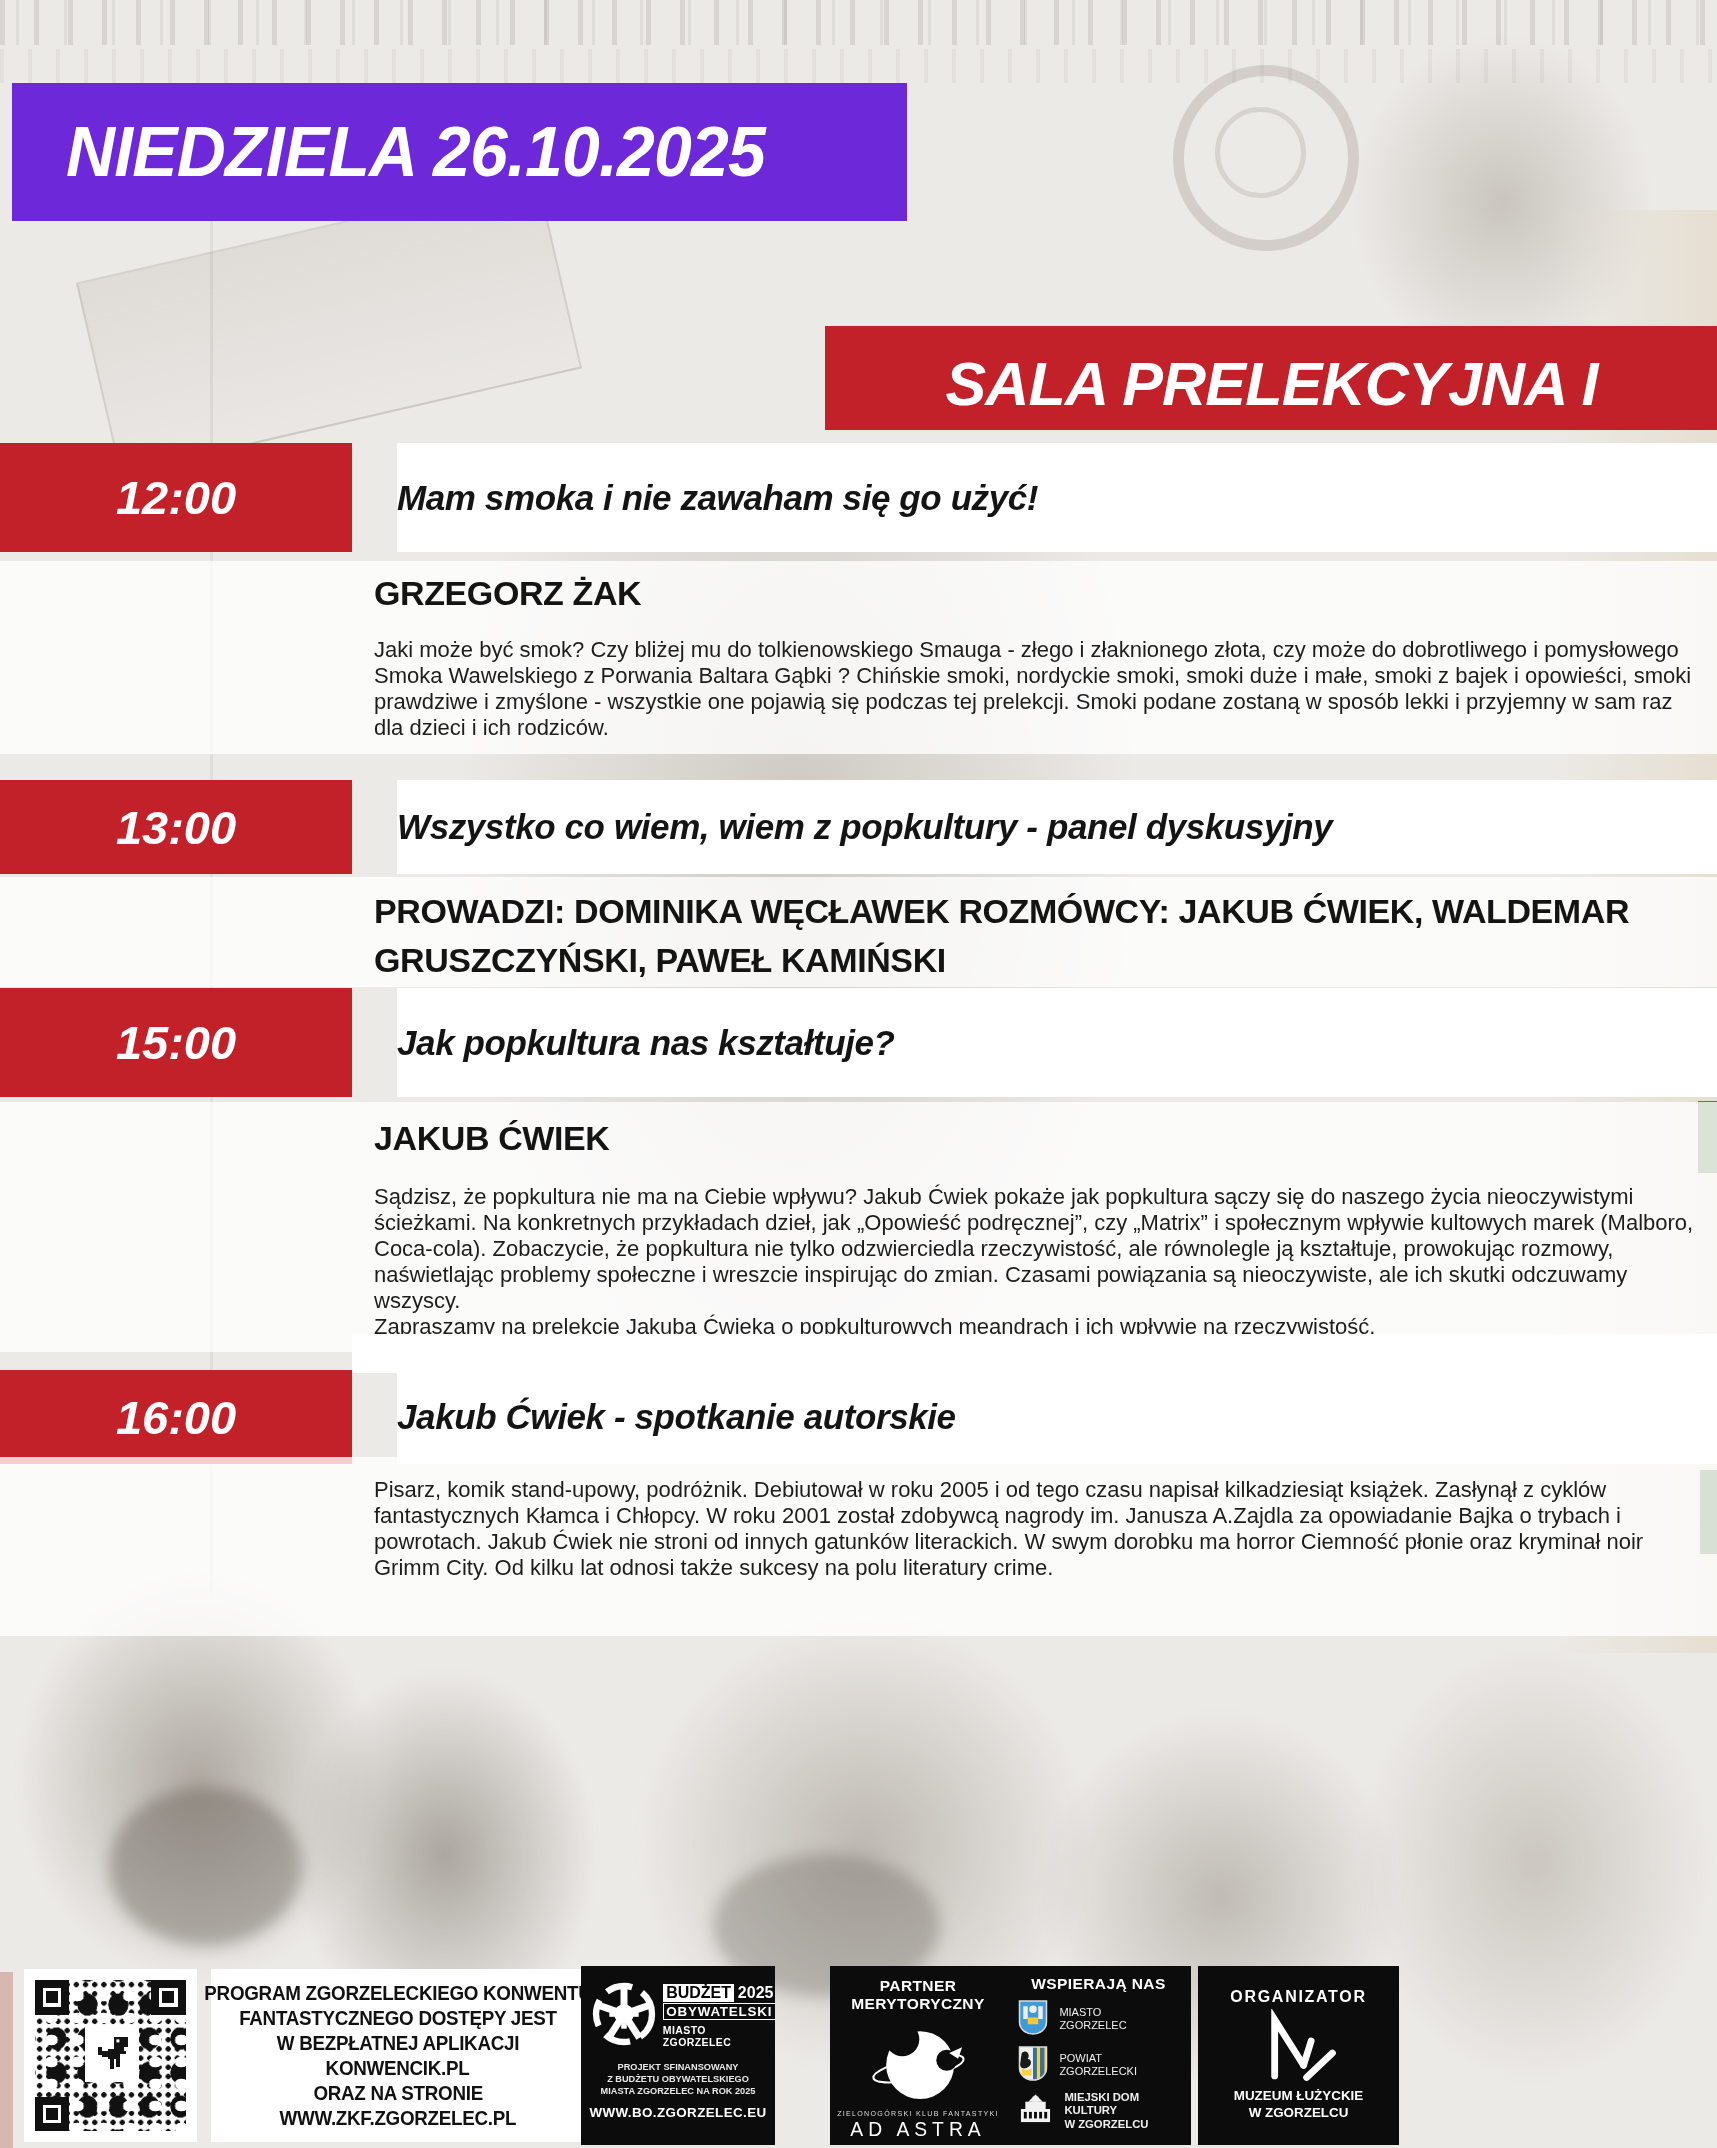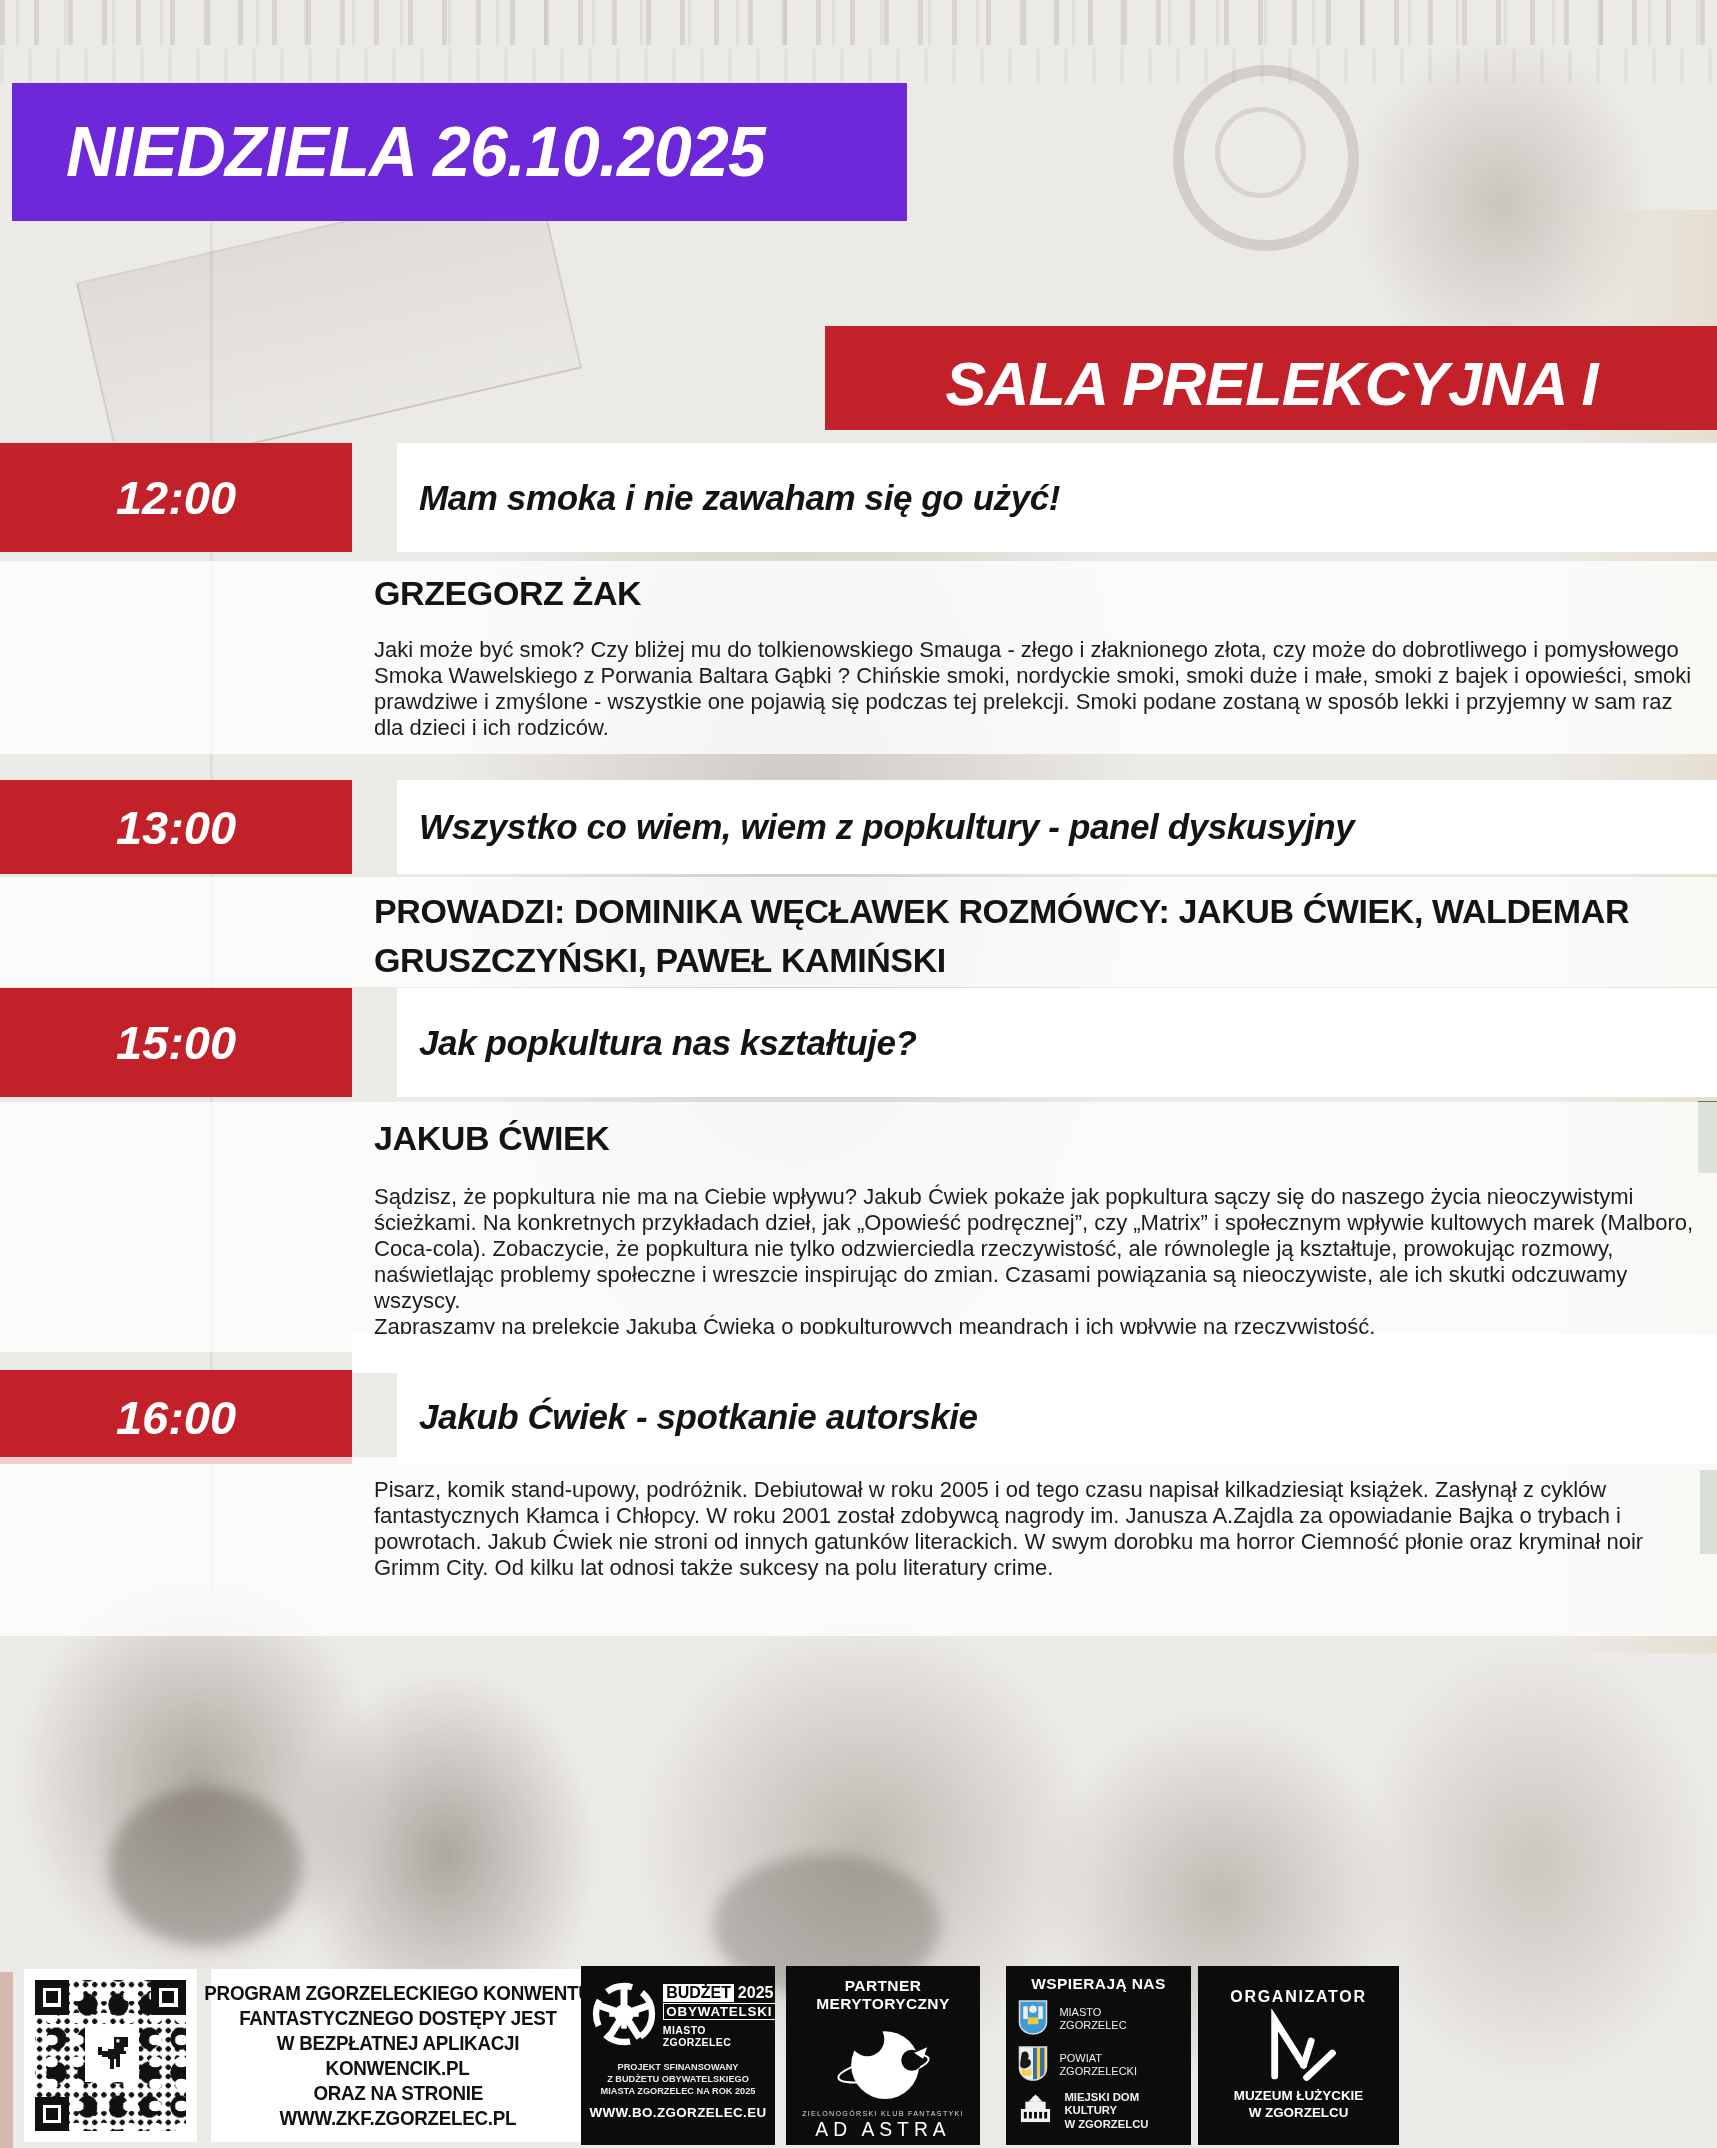--- a/index.html
+++ b/index.html
@@ -44,21 +44,21 @@
     display:flex;align-items:center;padding-left:54px;box-sizing:border-box;}
   .header-box span{color:#fff;font-size:70px;font-weight:700;font-style:italic;letter-spacing:-0.8px;transform:scaleX(.97);transform-origin:left;}
   .room-banner{position:absolute;left:825px;top:326px;width:893px;height:104px;background:#c3212a;
     display:flex;align-items:center;justify-content:center;}
   .room-banner span{color:#fff;font-size:61px;font-weight:700;font-style:italic;letter-spacing:-0.8px;margin-top:12px;}
 
   
   .row{position:absolute;left:0;width:1718px;display:flex;gap:45px;}
   .time-cell{width:352px;background:#c3212a;color:#fff;display:flex;align-items:center;justify-content:center;
     font-size:47px;font-weight:700;font-style:italic;flex:none;}
-  .title-cell{flex:1;background:#ffffff;display:flex;align-items:center;padding-left:22px;box-sizing:border-box;
+  .title-cell{flex:1;background:#ffffff;display:flex;align-items:center;box-sizing:border-box;
     font-size:35px;font-weight:700;font-style:italic;color:#141414;letter-spacing:-0.4px;}
   .panel{position:absolute;left:0;width:1718px;background:rgba(255,255,255,.78);box-sizing:border-box;}
   .speaker{position:absolute;left:374px;font-size:34px;font-weight:700;color:#141414;letter-spacing:-0.4px;}
   .para{position:absolute;left:374px;width:1332px;font-size:22px;line-height:26px;color:#1d1d1d;white-space:pre-line;}
   .panelists{position:absolute;left:374px;width:1259px;font-size:34px;line-height:49px;font-weight:700;color:#141414;letter-spacing:-0.4px;}
   .band4{position:absolute;left:352px;top:1334px;width:1365px;height:39px;background:#fff;}
 
   
   .qr-panel{position:absolute;left:23.5px;top:1969px;width:173px;height:173px;background:#fff;}
   .qr-code{position:absolute;inset:11px;background:
@@ -66,21 +66,21 @@
       radial-gradient(#111 45%, transparent 47%) 5.9px 7.6px/31px 34px,
       radial-gradient(#111 40%, transparent 42%) 0 0/9.2px 9.2px,#fff;}
   .fp{position:absolute;width:18.5px;height:18.5px;background:#fff;border:8.4px solid #111;}
   .fp::after{content:"";position:absolute;inset:3.4px;background:#111;}
   .fp.tl{left:0;top:0;} .fp.tr{right:0;top:0;} .fp.bl{left:0;bottom:0;}
   .dino-box{position:absolute;left:50px;top:47px;width:54px;height:55px;background:#fff;display:flex;align-items:center;justify-content:center;}
   .info-panel{position:absolute;left:211px;top:1969px;width:374px;height:173px;background:#fff;
     display:flex;flex-direction:column;align-items:center;justify-content:center;}
   .info-panel span{font-size:20px;font-weight:700;color:#111;line-height:25px;letter-spacing:-0.3px;transform:scaleX(.94);white-space:nowrap;}
   .sq{position:absolute;top:1966px;height:179px;background:#0c0c0c;color:#fff;box-sizing:border-box;overflow:hidden;}
-  .sq1{left:581px;width:194px;} .sq2{left:786px;width:194px;} .sq3{left:1006px;width:185px;} .sq4{left:1198px;width:201px;}
+  .sq1{left:581px;width:194px;} .sq2{left:830px;width:176px;} .sq3{left:1006px;width:185px;} .sq4{left:1198px;width:201px;}
   .bud-top{display:flex;align-items:center;padding:13.4px 6.7px 0 8.4px;}
   .bud-text{margin-left:3.4px;}
   .bud-l1{display:flex;align-items:flex-start;gap:3.4px;font-weight:700;font-size:16px;}
   .bud-chip{background:#fff;color:#000;padding:0 3.4px;}
   .bud-l2{margin-top:1px;font-weight:700;font-size:13.4px;letter-spacing:0.8px;border:1.7px solid #fff;display:inline-block;padding:0 2.5px;}
   .bud-l3{margin-top:3.4px;font-weight:700;font-size:10.5px;letter-spacing:0.4px;}
   .bud-sub{margin-top:10px;text-align:center;font-size:9.2px;line-height:11.7px;font-weight:700;color:#e9e9e9;}
   .bud-url{margin-top:7.6px;text-align:center;font-size:13.4px;font-weight:700;letter-spacing:0.4px;}
   .sq-heading{text-align:center;font-weight:700;}
   .sq2 .sq-heading{padding-top:11px;font-size:15.5px;letter-spacing:0.4px;}

